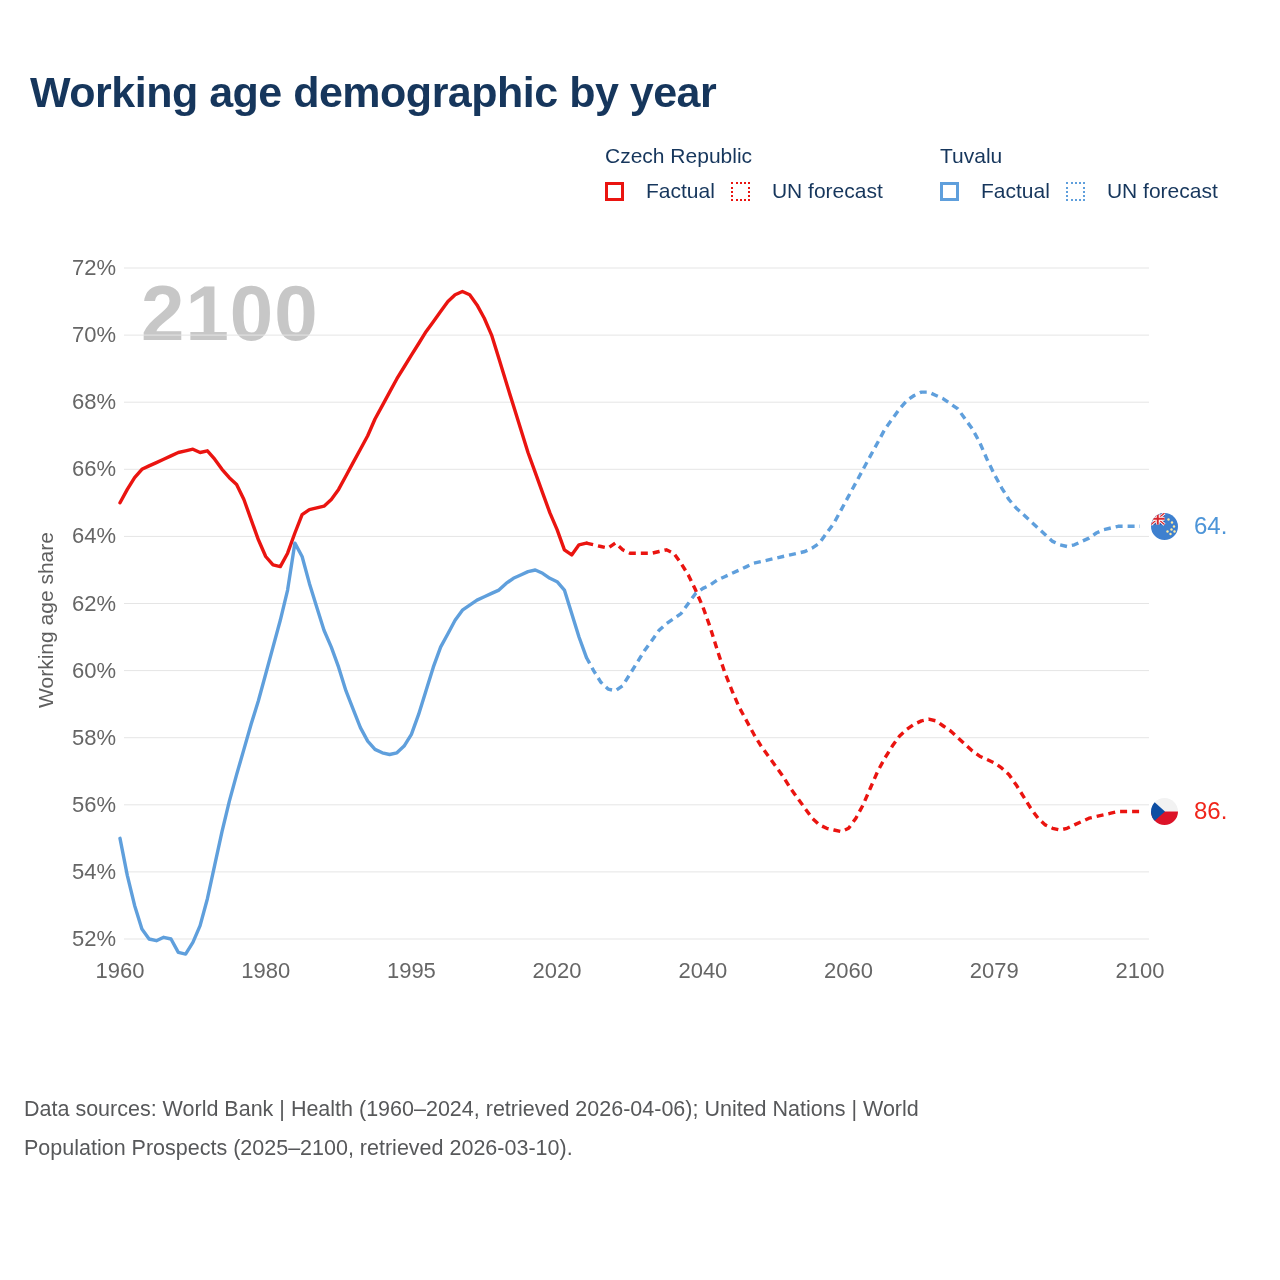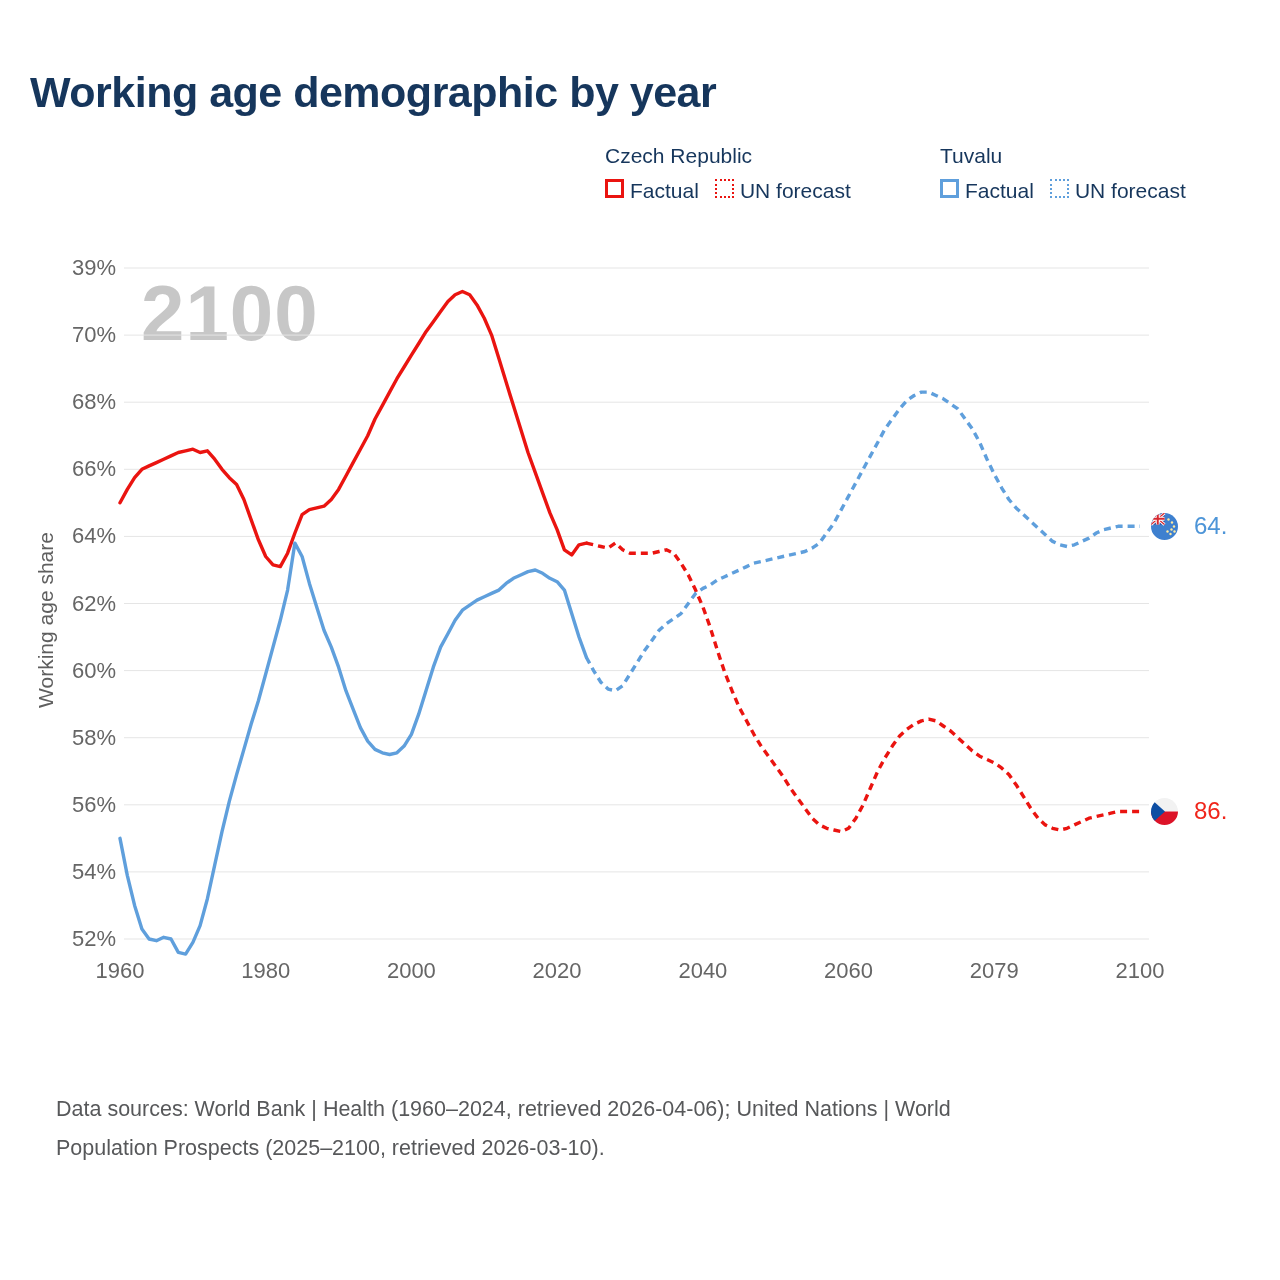--- a/index.html
+++ b/index.html
@@ -8,38 +8,38 @@
   .title{position:absolute;left:30px;top:68px;font-size:43px;font-weight:700;
          color:#16365c;letter-spacing:-0.5px;}
   .watermark{position:absolute;left:141px;top:274px;font-size:78px;font-weight:700;
              color:#c7c7c7;line-height:1;letter-spacing:1px;}
   .legend{position:absolute;left:605px;top:144px;width:660px;height:80px;}
   .lg-group{position:absolute;top:0;}
   .lg-group.g0{left:0;}
   .lg-group.g1{left:335px;}
   .lg-name{font-size:21px;color:#16365c;margin-bottom:11px;}
   .lg-row{display:flex;align-items:center;gap:16px;}
-  .lg-item{display:flex;align-items:flex-start;gap:6px;cursor:pointer;}
+  .lg-item{display:flex;align-items:center;gap:22px;cursor:pointer;}
   .lg-box{width:19px;height:19px;box-sizing:border-box;background:#fff;}
   .lg-box.solid{border:3px solid #888;}
   .lg-box.dotted{border:2px dotted #888;}
   .lg-label{font-size:21px;color:#16365c;}
   .ytitle{position:absolute;left:46px;top:620px;transform:translate(-50%,-50%) rotate(-90deg);
           white-space:nowrap;font-size:21px;color:#5f5f5f;}
   #plot{position:absolute;left:0;top:0;}
   .ytick{position:absolute;left:36px;width:80px;text-align:right;font-size:22px;color:#666;}
   #x-ticks .xtick{position:absolute;top:958px;transform:translateX(-50%);
           font-size:22px;color:#666;white-space:nowrap;}
   .end-label{position:absolute;display:flex;align-items:center;gap:16px;}
   .end-label.tuvalu{left:1151px;top:512px;}
   .end-label.czech{left:1151px;top:797px;}
   .end-value{font-size:24px;}
   .end-value.blue{color:#4d95d8;}
   .end-value.red{color:#f0261b;}
-  .footer{position:absolute;left:56px;top:1090px;font-size:21.5px;color:#57585a;line-height:39px;}
+  .footer{position:absolute;left:24px;top:1090px;font-size:21.5px;color:#57585a;line-height:39px;}
 </style>
 </head>
 <body>
 
 <div class="page">
 
   <div class="title">Working age demographic by year</div>
 
   <div class="legend">
     <div class="lg-group g0">
@@ -86,36 +86,36 @@
       <line x1="124" x2="1149" y1="804.8" y2="804.8" stroke="#e5e5e5" stroke-width="1"></line>
       <line x1="124" x2="1149" y1="871.9" y2="871.9" stroke="#e5e5e5" stroke-width="1"></line>
       <line x1="124" x2="1149" y1="939.0" y2="939.0" stroke="#e5e5e5" stroke-width="1"></line>
       <path d="M120.0,502.8L127.3,489.4L134.6,477.7L141.9,469.3L149.1,465.9L156.4,462.6L163.7,459.2L171.0,455.9L178.3,452.5L185.6,450.8L192.9,449.2L200.1,452.5L207.4,450.8L214.7,459.2L222.0,469.3L229.3,477.7L236.6,484.4L243.9,499.5L251.1,519.6L258.4,539.8L265.7,556.5L273.0,564.9L280.3,566.6L287.6,553.2L294.9,533.0L302.1,514.6L309.4,509.6L316.7,507.9L324.0,506.2L331.3,499.5L338.6,489.4L345.9,476.0L353.1,462.6L360.4,449.2L367.7,435.8L375.0,419.0L382.3,405.6L389.6,392.1L396.9,378.7L404.1,367.0L411.4,355.2L418.7,343.5L426.0,331.7L433.3,321.7L440.6,311.6L447.9,301.6L455.1,294.8L462.4,291.5L469.7,294.8L477.0,304.9L484.3,318.3L491.6,335.1L498.9,358.6L506.1,382.1L513.4,405.6L520.7,429.0L528.0,452.5L535.3,472.7L542.6,492.8L549.9,512.9L557.1,529.7L564.4,549.8L571.7,554.9L579.0,544.8L586.3,543.1" fill="none" stroke="#ea1410" stroke-width="3.4" stroke-linejoin="round" stroke-linecap="round"></path>
       <path d="M586.3,543.1L593.6,544.8L600.9,546.5L608.1,548.1L615.4,543.1L622.7,549.8L630.0,553.2L637.3,553.2L644.6,553.2L651.9,553.2L659.1,551.5L666.4,549.8L673.7,553.2L681.0,563.2L688.3,575.0L695.6,590.1L702.9,606.9L710.1,627.0L717.4,650.5L724.7,672.3L732.0,690.7L739.3,707.5L746.6,720.9L753.9,734.3L761.1,746.1L768.4,756.2L775.7,766.2L783.0,776.3L790.3,788.0L797.6,798.1L804.9,808.2L812.1,818.2L819.4,824.9L826.7,828.3L834.0,830.0L841.3,831.6L848.6,828.3L855.9,818.2L863.1,804.8L870.4,788.0L877.7,771.3L885.0,757.8L892.3,746.1L899.6,736.0L906.9,729.3L914.1,724.3L921.4,720.9L928.7,719.2L936.0,720.9L943.3,726.0L950.6,731.0L957.9,737.7L965.1,744.4L972.4,751.1L979.7,756.2L987.0,759.5L994.3,762.9L1001.6,767.9L1008.9,774.6L1016.1,784.7L1023.4,796.4L1030.7,808.2L1038.0,818.2L1045.3,824.9L1052.6,828.3L1059.9,830.0L1067.1,828.3L1074.4,824.9L1081.7,821.6L1089.0,818.2L1096.3,816.5L1103.6,814.9L1110.9,813.2L1118.1,811.5L1125.4,811.5L1132.7,811.5L1140.0,811.5" fill="none" stroke="#ea1410" stroke-width="3.4" stroke-linejoin="round" stroke-dasharray="7 5"></path>
       <path d="M120.0,838.3L127.3,875.3L134.6,905.4L141.9,928.9L149.1,939.0L156.4,940.7L163.7,937.3L171.0,939.0L178.3,952.4L185.6,954.1L192.9,942.4L200.1,925.6L207.4,898.7L214.7,865.2L222.0,831.6L229.3,801.4L236.6,774.6L243.9,749.4L251.1,724.3L258.4,700.8L265.7,674.0L273.0,647.1L280.3,620.3L287.6,590.1L294.9,543.1L302.1,556.5L309.4,583.4L316.7,606.9L324.0,630.3L331.3,647.1L338.6,667.2L345.9,690.7L353.1,709.2L360.4,727.6L367.7,741.1L375.0,749.4L382.3,752.8L389.6,754.5L396.9,752.8L404.1,746.1L411.4,734.3L418.7,714.2L426.0,690.7L433.3,667.2L440.6,647.1L447.9,633.7L455.1,620.3L462.4,610.2L469.7,605.2L477.0,600.1L484.3,596.8L491.6,593.4L498.9,590.1L506.1,583.4L513.4,578.3L520.7,575.0L528.0,571.6L535.3,570.0L542.6,573.3L549.9,578.3L557.1,581.7L564.4,590.1L571.7,613.6L579.0,637.0L586.3,657.2" fill="none" stroke="#5f9fdc" stroke-width="3.4" stroke-linejoin="round" stroke-linecap="round"></path>
       <path d="M586.3,657.2L593.6,670.6L600.9,682.3L608.1,689.1L615.4,690.7L622.7,685.7L630.0,674.0L637.3,662.2L644.6,650.5L651.9,640.4L659.1,630.3L666.4,623.6L673.7,618.6L681.0,613.6L688.3,603.5L695.6,593.4L702.9,588.4L710.1,585.0L717.4,580.0L724.7,576.7L732.0,573.3L739.3,570.0L746.6,566.6L753.9,563.2L761.1,561.6L768.4,559.9L775.7,558.2L783.0,556.5L790.3,554.9L797.6,553.2L804.9,551.5L812.1,548.1L819.4,543.1L826.7,533.0L834.0,523.0L841.3,509.6L848.6,496.1L855.9,482.7L863.1,469.3L870.4,455.9L877.7,442.5L885.0,429.0L892.3,419.0L899.6,408.9L906.9,400.5L914.1,395.5L921.4,392.1L928.7,392.1L936.0,395.5L943.3,398.8L950.6,403.9L957.9,408.9L965.1,419.0L972.4,429.0L979.7,442.5L987.0,459.2L994.3,474.3L1001.6,487.8L1008.9,499.5L1016.1,507.9L1023.4,514.6L1030.7,521.3L1038.0,528.0L1045.3,534.7L1052.6,541.4L1059.9,544.8L1067.1,546.5L1074.4,544.8L1081.7,541.4L1089.0,538.1L1096.3,533.0L1103.6,529.7L1110.9,528.0L1118.1,526.3L1125.4,526.3L1132.7,526.3L1140.0,526.3" fill="none" stroke="#5f9fdc" stroke-width="3.4" stroke-linejoin="round" stroke-dasharray="7 5"></path>
     </svg>
 
   <div id="y-ticks">
-      <div class="ytick" style="top: 255px;">39%</div>
+      <div class="ytick" style="top: 255px;">72%</div>
       <div class="ytick" style="top: 322.1px;">70%</div>
       <div class="ytick" style="top: 389.2px;">68%</div>
       <div class="ytick" style="top: 456.3px;">66%</div>
       <div class="ytick" style="top: 523.4px;">64%</div>
       <div class="ytick" style="top: 590.5px;">62%</div>
       <div class="ytick" style="top: 657.6px;">60%</div>
       <div class="ytick" style="top: 724.7px;">58%</div>
       <div class="ytick" style="top: 791.8px;">56%</div>
       <div class="ytick" style="top: 858.9px;">54%</div>
       <div class="ytick" style="top: 926px;">52%</div>
     </div>
   <div id="x-ticks">
       <div class="xtick" style="left: 120px;">1960</div>
       <div class="xtick" style="left: 265.7px;">1980</div>
-      <div class="xtick" style="left: 411.4px;">2000</div>
+      <div class="xtick" style="left: 411.4px;">1995</div>
       <div class="xtick" style="left: 557.1px;">2020</div>
       <div class="xtick" style="left: 702.9px;">2040</div>
       <div class="xtick" style="left: 848.6px;">2060</div>
       <div class="xtick" style="left: 994.3px;">2079</div>
       <div class="xtick" style="left: 1140px;">2100</div>
     </div>
 
   <div class="end-label tuvalu">
     <svg width="27" height="27" viewBox="0 0 27 27">
       <defs>

